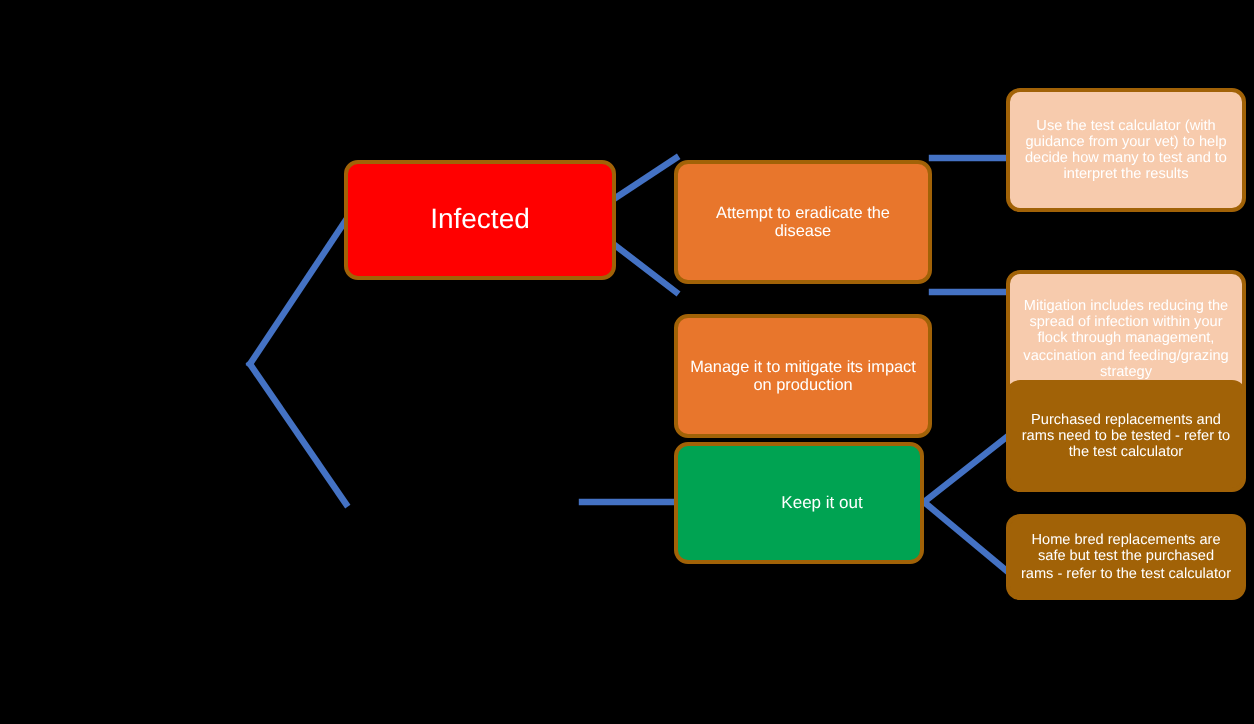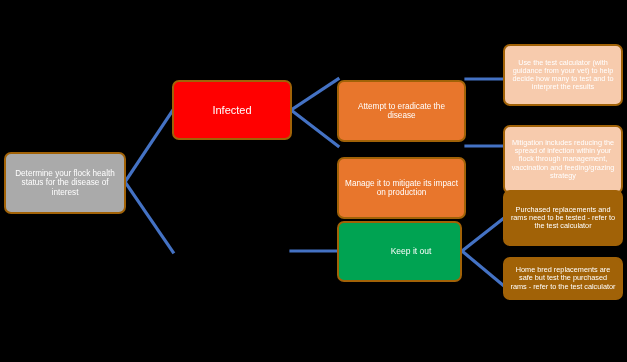--- a/index.html
+++ b/index.html
@@ -69,46 +69,43 @@
       <line x1="466" y1="146" x2="504" y2="146"></line>
 
       <line x1="291" y1="251" x2="338" y2="251"></line>
 
       <line x1="462" y1="251" x2="504" y2="218"></line>
 
       <line x1="462" y1="251" x2="504" y2="286"></line>
     </g>
   </svg>
 
-  <div class="node n-start" style="left:4px; top:152px; width:122px; height:62px; font-size:8.2px;">
-    <span>Determine your flock health status for the disease of interest</span>
-  </div>
 
-  <div class="node n-infected" style="left:172px; top:80px; width:120px; height:60px; font-size:11px;">
+  <div class="node n-infected" style="left:172px; top:80px; width:136px; height:60px; font-size:14px;">
     <span>Infected</span>
   </div>
 
 
   <div class="node n-action-o" style="left:337px; top:48px; width:129px; height:62px; font-size:8.2px;">
     <span>Attempt to eradicate the disease</span>
   </div>
 
   <div class="node n-action-o" style="left:337px; top:125px; width:129px; height:62px; font-size:8.2px;">
     <span>Manage it to mitigate its impact on production</span>
   </div>
 
   <div class="node n-action-g" style="left:337px; top:221px; width:125px; height:61px; font-size:8.5px;">
     <span>Keep it out</span>
   </div>
 
   <div class="node n-note-o" style="left:503px; top:44px; width:120px; height:62px; font-size:7.3px;">
     <span>Use the test calculator (with guidance from your vet) to help decide how many to test and to interpret the results</span>
   </div>
 
-  <div class="node n-note-o" style="left:503px; top:125px; width:120px; height:69px; font-size:7.3px;">
+  <div class="node n-note-o" style="left:503px; top:135px; width:120px; height:69px; font-size:7.3px;">
     <span>Mitigation includes reducing the spread of infection within your flock through management, vaccination and feeding/grazing strategy</span>
   </div>
 
   <div class="node n-note-g" style="left:503px; top:190px; width:120px; height:56px; font-size:7.3px;">
     <span>Purchased replacements and rams need to be tested - refer to the test calculator</span>
   </div>
 
   <div class="node n-note-g" style="left:503px; top:257px; width:120px; height:43px; font-size:7.3px;">
     <span>Home bred replacements are safe but test the purchased rams - refer to the test calculator</span>
   </div>

